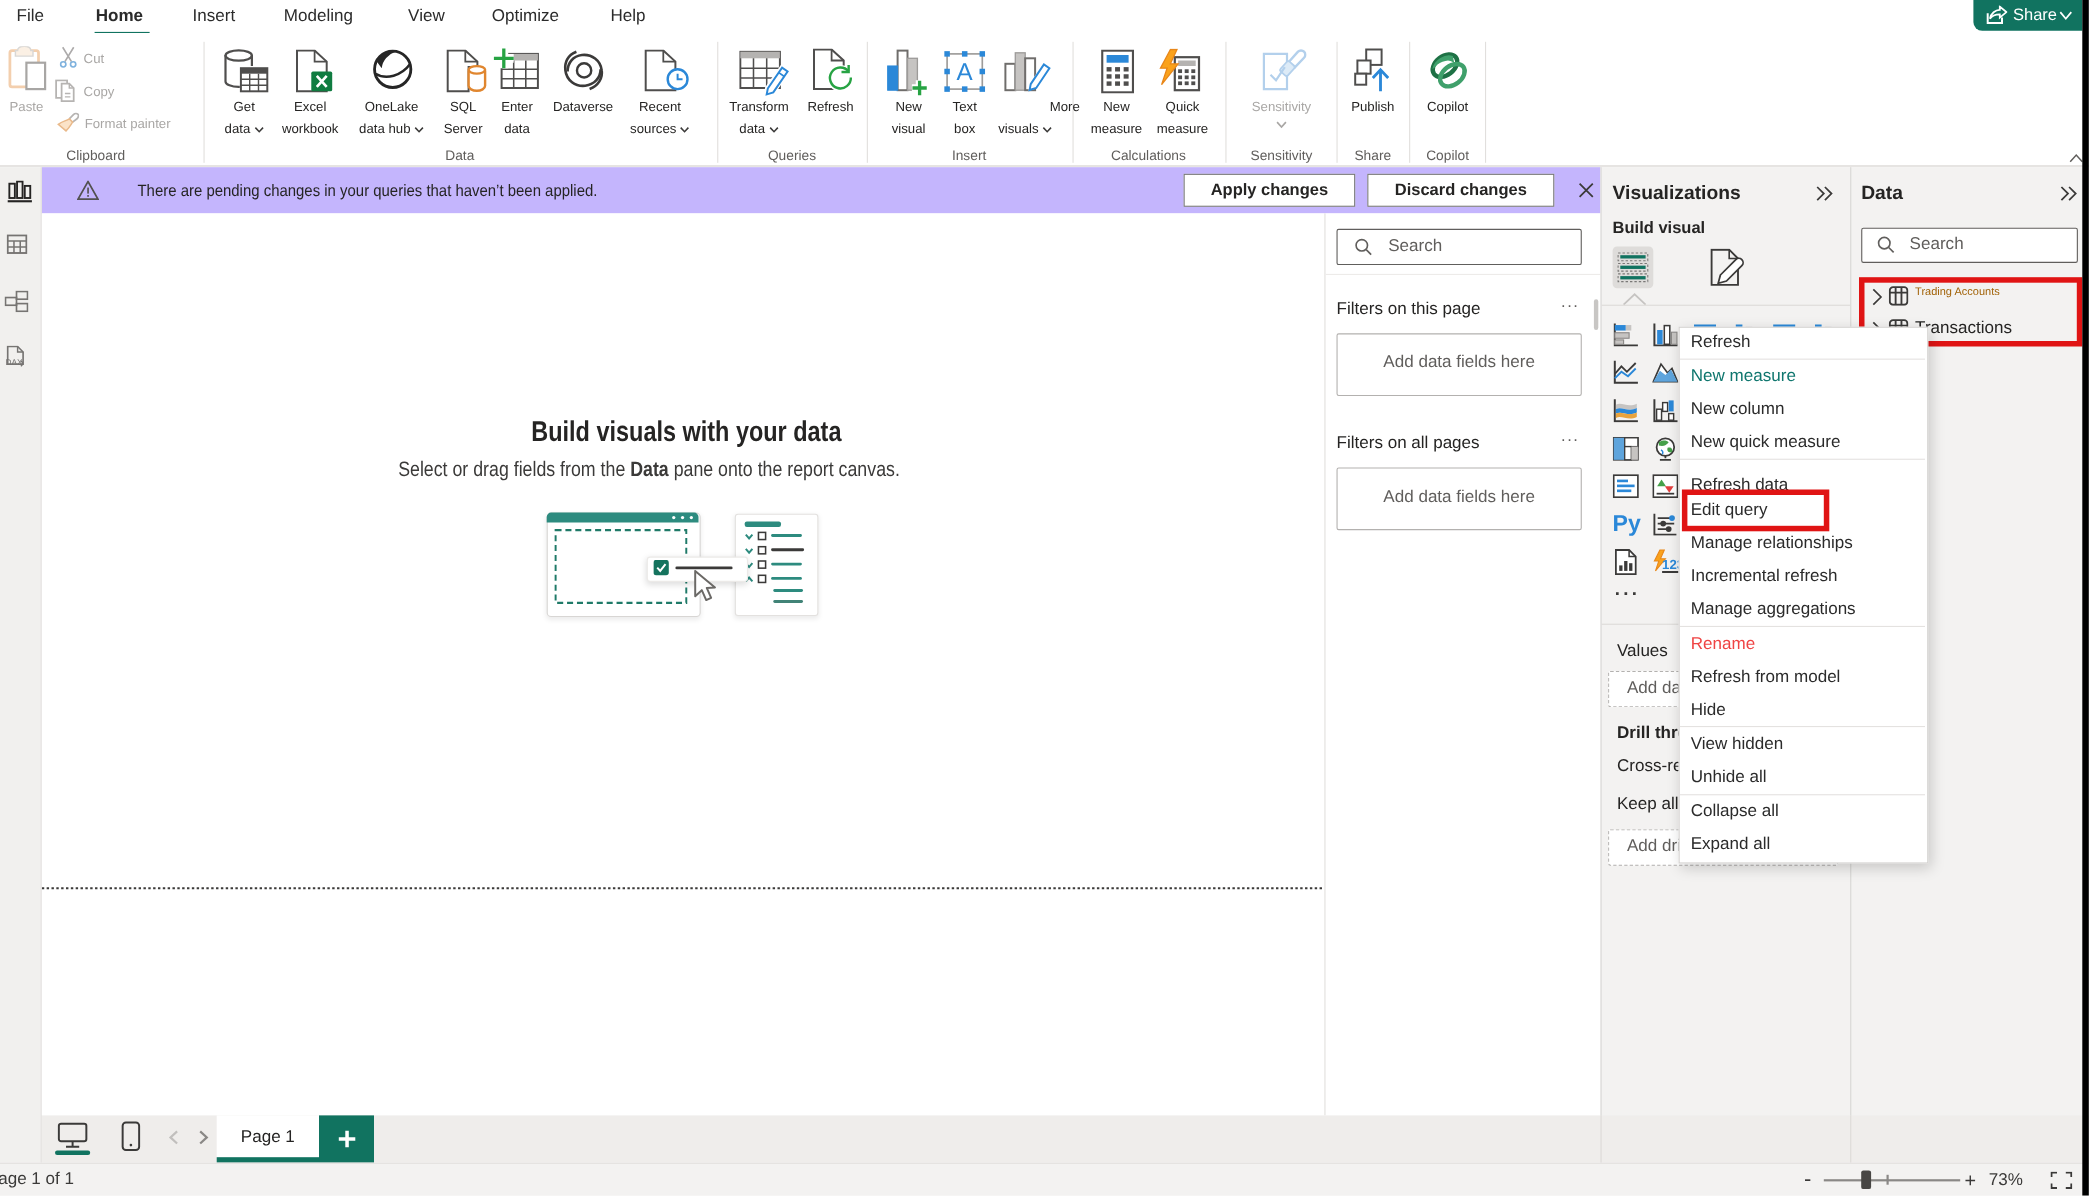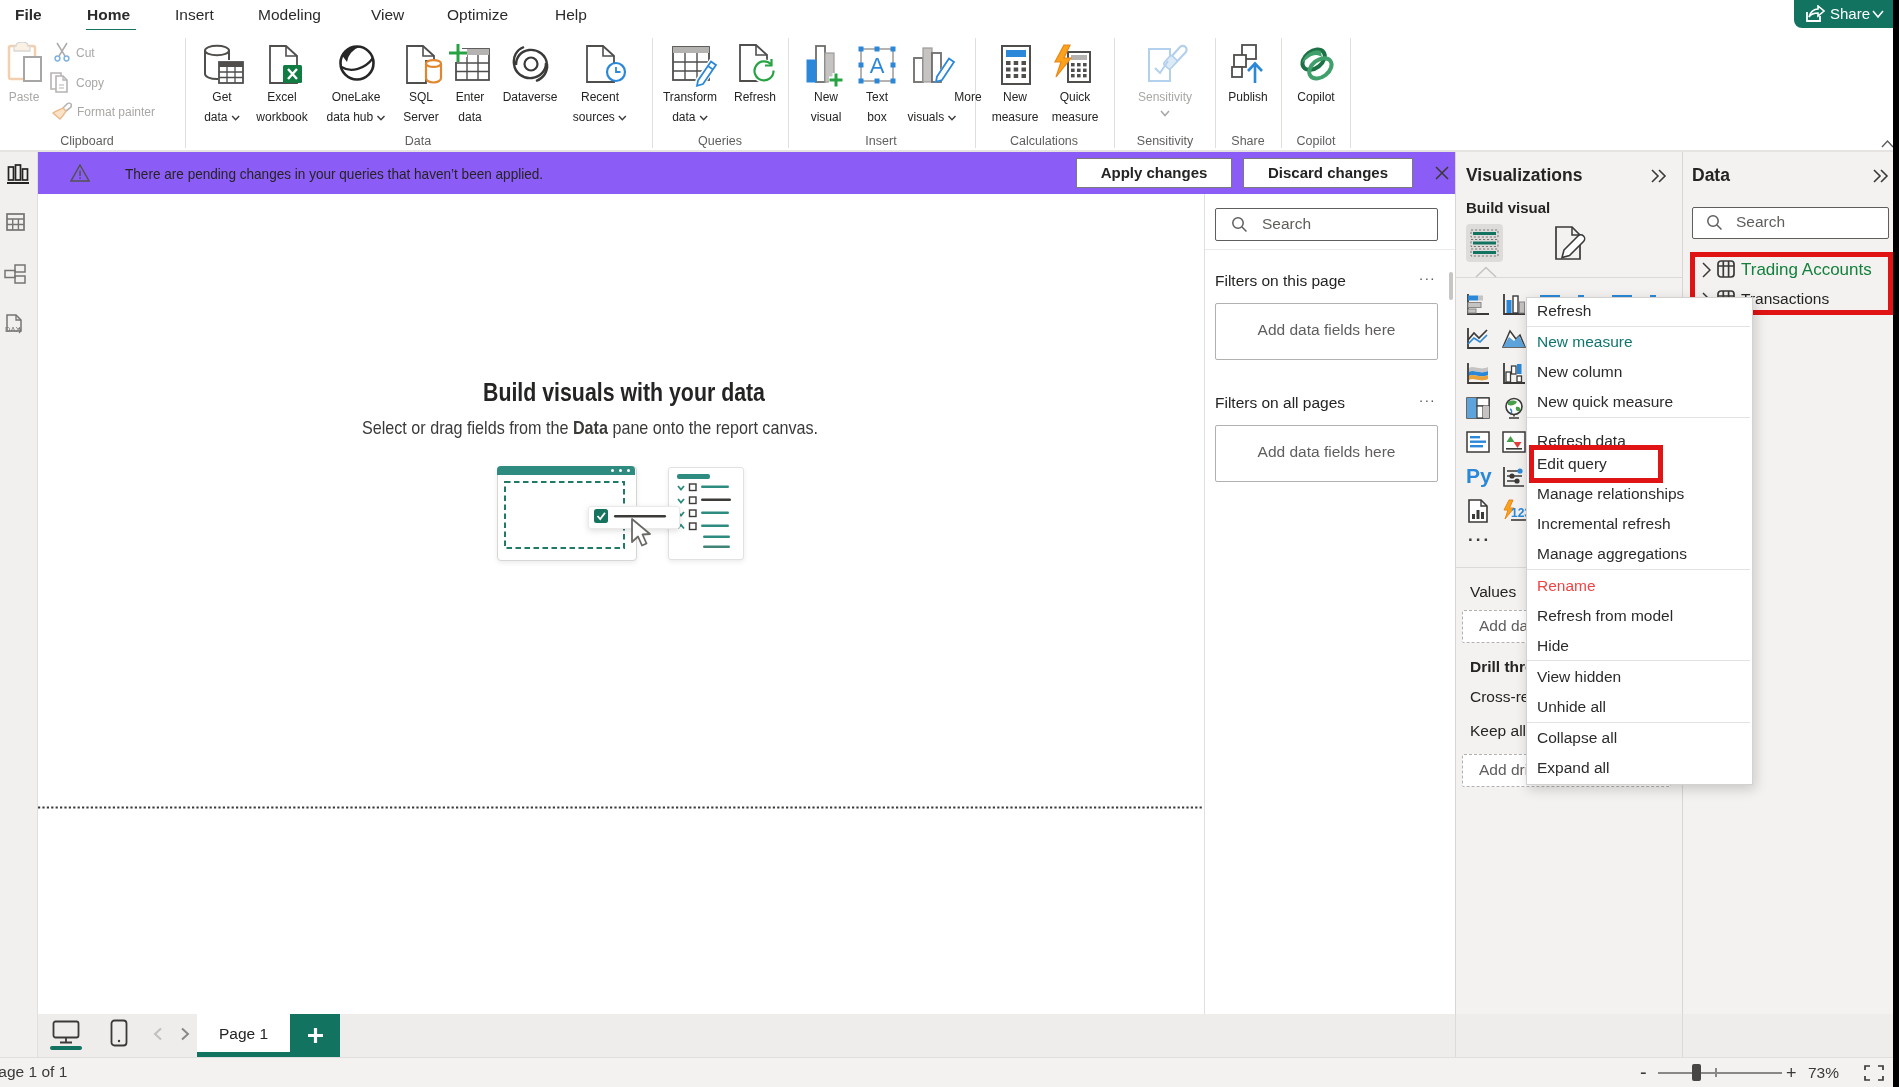--- a/index.html
+++ b/index.html
@@ -10,21 +10,21 @@
   .glabel{position:absolute;font-size:12.5px;color:#605e5c;text-align:center;transform:translateX(-50%);}
   .rlabel{position:absolute;font-size:12px;color:#252423;text-align:center;transform:translateX(-50%);white-space:nowrap;}
   .rlabel.dis{color:#a9a7a5;}
   .menuitem{position:absolute;font-size:15.5px;color:#2b2b2b;}
 </style>
 </head>
 <body>
 <div id="app">
 
   <div class="abs" style="left:0;top:0;width:1899px;height:30px;background:#fff;"></div>
-  <div class="menuitem" style="left:15px;top:6px;font-weight:bold;">File</div>
+  <div class="menuitem" style="left:15px;top:6px;">File</div>
   <div class="menuitem" style="left:87px;top:6px;font-weight:700;">Home</div>
   <div class="abs" style="left:86px;top:29px;width:50px;height:3px;background:#117360;"></div>
   <div class="menuitem" style="left:175px;top:6px;">Insert</div>
   <div class="menuitem" style="left:258px;top:6px;">Modeling</div>
   <div class="menuitem" style="left:371px;top:6px;">View</div>
   <div class="menuitem" style="left:447px;top:6px;">Optimize</div>
   <div class="menuitem" style="left:555px;top:6px;">Help</div>
 
   <div class="abs" style="left:1794px;top:0;width:99px;height:28px;background:#117360;border-radius:0 0 0 8px;">
     <svg class="abs" style="left:11px;top:5px;" width="20" height="18" viewBox="0 0 20 18">
@@ -268,21 +268,21 @@
     <svg class="abs" style="left:1297px;top:44px;" width="40" height="40" viewBox="0 0 40 40">
       <g transform="rotate(-38 20 20)">
         <ellipse cx="20" cy="14.5" rx="12.5" ry="8.5" fill="none" stroke="#1e7145" stroke-width="4"></ellipse>
         <ellipse cx="20" cy="25.5" rx="12.5" ry="8.5" fill="none" stroke="#3fa06b" stroke-width="4"></ellipse>
         <path d="M9 10 A 12.5 8.5 0 0 1 31 12 L 28 18 A 12.5 8.5 0 0 0 12 10 Z" fill="#3fa06b"></path>
       </g>
     </svg>
     <div class="rlabel" style="left:1316px;top:90px;">Copilot</div>
   </div>
 
-  <div class="abs" style="left:38px;top:152px;width:1417px;height:42px;background:#8b5cf6;">
+  <div class="abs" style="left:38px;top:152px;width:1417px;height:42px;background:#c4b5fd;">
     <svg class="abs" style="left:32px;top:12px;" width="20" height="18" viewBox="0 0 20 18">
         <path d="M10 1 L19 17 L1 17 Z" fill="none" stroke="#535150" stroke-width="1.5"></path>
         <rect x="9.3" y="6.5" width="1.5" height="5.5" fill="#535150"></rect>
         <rect x="9.3" y="13.3" width="1.5" height="1.6" fill="#535150"></rect>
       </svg>
     <span class="abs" style="left:87px;top:13px;font-size:15px;color:#252423;white-space:nowrap;"><span style="display:inline-block;transform:scaleX(0.905);transform-origin:0 50%;">There are pending changes in your queries that haven’t been applied.</span></span>
     <div class="abs" style="left:1038px;top:6px;width:154px;height:28px;background:#fff;border:1px solid #7a7a7a;font-size:15px;font-weight:700;text-align:center;line-height:28px;">Apply changes</div>
     <div class="abs" style="left:1205px;top:6px;width:168px;height:28px;background:#fff;border:1px solid #7a7a7a;font-size:15px;font-weight:700;text-align:center;line-height:28px;">Discard changes</div>
     <svg class="abs" style="left:1396px;top:13px;" width="16" height="16" viewBox="0 0 16 16">
         <path d="M2 2 L14 14 M14 2 L2 14" stroke="#3b3a39" stroke-width="1.6"></path>
@@ -544,21 +544,21 @@
       </svg>
     <div class="abs" style="left:1736px;top:213px;font-size:15.5px;color:#605e5c;">Search</div>
 
     <svg class="abs" style="left:1701px;top:262px;" width="10" height="16" viewBox="0 0 10 16">
         <path d="M2 1 L9 8 L2 15" fill="none" stroke="#3b3a39" stroke-width="1.5"></path>
       </svg>
     <svg class="abs" style="left:1717px;top:260px;" width="18" height="18" viewBox="0 0 18 18">
       <rect x="1" y="1" width="16" height="16" rx="3" fill="none" stroke="#3b3a39" stroke-width="1.7"></rect>
       <path d="M1 6 H17 M6.3 1 V17 M11.6 1 V17" stroke="#3b3a39" stroke-width="1.7"></path>
     </svg>
-    <div class="abs" style="left:1741px;top:260px;font-size:17px;color:#15803d;">Trading Accounts</div>
+    <div class="abs" style="left:1741px;top:260px;font-size:10px;color:#a16207;">Trading Accounts</div>
     <svg class="abs" style="left:1701px;top:292px;" width="10" height="16" viewBox="0 0 10 16">
         <path d="M2 1 L9 8 L2 15" fill="none" stroke="#3b3a39" stroke-width="1.5"></path>
       </svg>
     <svg class="abs" style="left:1717px;top:290px;" width="18" height="18" viewBox="0 0 18 18">
       <rect x="1" y="1" width="16" height="16" rx="3" fill="none" stroke="#3b3a39" stroke-width="1.7"></rect>
       <path d="M1 6 H17 M6.3 1 V17 M11.6 1 V17" stroke="#3b3a39" stroke-width="1.7"></path>
     </svg>
     <div class="abs" style="left:1741px;top:290px;font-size:15.5px;color:#252423;">Transactions</div>
   </div>
 

